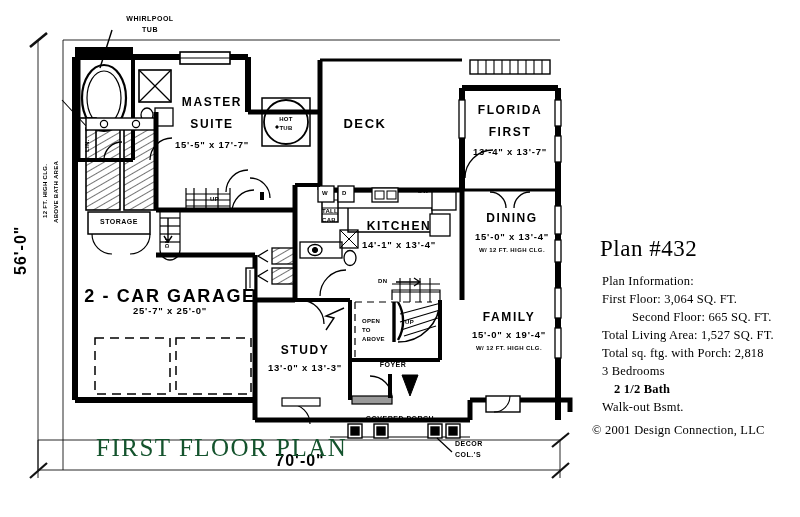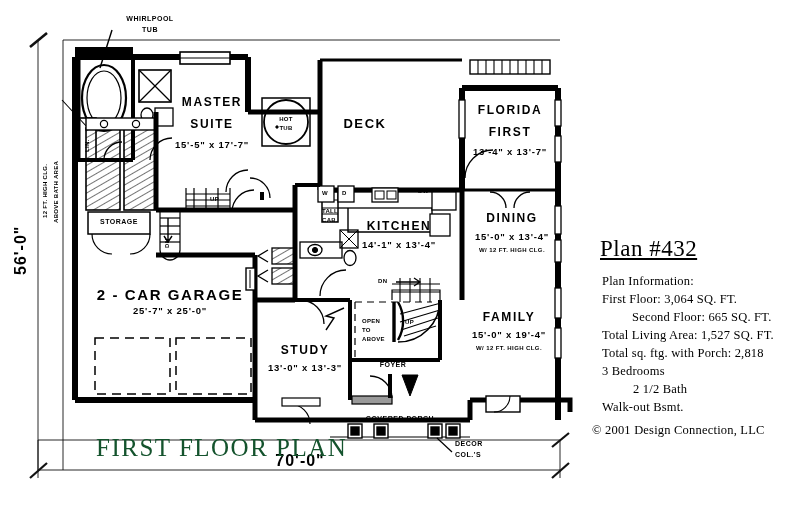--- a/index.html
+++ b/index.html
@@ -13,21 +13,21 @@
   .room-name{font-size:12px;letter-spacing:1.6px;}
   .room-dim{font-size:9.5px;letter-spacing:0.8px;}
   .room-note{font-size:6px;letter-spacing:0.4px;}
   .tiny{font-size:6px;letter-spacing:0.3px;}
   .tiny7{font-size:7px;letter-spacing:0.5px;}
   .ctr{transform:translateX(-50%);text-align:center;}
 
   .rot90{transform:rotate(-90deg);transform-origin:left top;}
 
   .info{position:absolute;font-family:"Liberation Serif",serif;color:#000;}
-  .info-title{font-size:23px;letter-spacing:0.5px;text-decoration:underline;}
+  .info-title{font-size:23px;letter-spacing:0.5px;}
   .info-line{font-size:12.5px;letter-spacing:0.2px;line-height:1.42;}
   .info-copy{font-size:12.5px;letter-spacing:0.2px;}
 
   .plan-title{position:absolute;font-family:"Liberation Serif",serif;font-size:25px;
               letter-spacing:1.5px;color:#14532d;text-align:right;}
   .bottom-dim{position:absolute;font-family:"Liberation Sans",sans-serif;font-weight:bold;
               font-size:16px;letter-spacing:1px;}
   .left-dim{position:absolute;font-family:"Liberation Sans",sans-serif;font-weight:bold;
             font-size:16px;letter-spacing:1px;}
 </style>
@@ -339,21 +339,21 @@
   <div class="lbl room-dim ctr" style="left:512px;top:232px;">15'-0" x 13'-4"</div>
   <div class="lbl room-note ctr" style="left:512px;top:247px;">W/ 12 FT. HIGH CLG.</div>
 
   <div class="lbl room-name ctr" style="left:399px;top:220px;">KITCHEN</div>
   <div class="lbl room-dim ctr" style="left:399px;top:240px;">14'-1" x 13'-4"</div>
 
   <div class="lbl room-name ctr" style="left:509px;top:311px;">FAMILY</div>
   <div class="lbl room-dim ctr" style="left:509px;top:330px;">15'-0" x 19'-4"</div>
   <div class="lbl room-note ctr" style="left:509px;top:345px;">W/ 12 FT. HIGH CLG.</div>
 
-  <div class="lbl room-name ctr" style="left:170px;top:287px;font-size:15px;">2 - CAR GARAGE</div>
+  <div class="lbl room-name ctr" style="left:170px;top:287px;font-size:18px;">2 - CAR GARAGE</div>
   <div class="lbl room-dim ctr" style="left:170px;top:306px;">25'-7" x 25'-0"</div>
 
   <div class="lbl room-name ctr" style="left:305px;top:344px;">STUDY</div>
   <div class="lbl room-dim ctr" style="left:305px;top:363px;">13'-0" x 13'-3"</div>
 
   <div class="lbl tiny7 ctr" style="left:150px;top:15px;">WHIRLPOOL</div>
   <div class="lbl tiny7 ctr" style="left:150px;top:26px;">TUB</div>
 
   <div class="lbl tiny ctr" style="left:286px;top:116px;">HOT</div>
   <div class="lbl tiny ctr" style="left:286px;top:125px;">TUB</div>
@@ -393,17 +393,17 @@
 
   <div class="plan-title" style="left:96px;top:434px;">FIRST FLOOR PLAN</div>
 
   <div class="info info-title" style="left:600px;top:236px;">Plan #432</div>
   <div class="info info-line" style="left:602px;top:273px;">Plan Information:</div>
   <div class="info info-line" style="left:602px;top:291px;">First Floor: 3,064 SQ. FT.</div>
   <div class="info info-line" style="left:632px;top:309px;">Second Floor: 665 SQ. FT.</div>
   <div class="info info-line" style="left:602px;top:327px;">Total Living Area: 1,527 SQ. FT.</div>
   <div class="info info-line" style="left:602px;top:345px;">Total sq. ftg. with Porch: 2,818</div>
   <div class="info info-line" style="left:602px;top:363px;">3 Bedrooms</div>
-  <div class="info info-line" style="left:633px;top:381px;">2 1/2 Bath</div>
+  <div class="info info-line" style="left:614px;top:381px;font-weight:bold;">2 1/2 Bath</div>
   <div class="info info-line" style="left:602px;top:399px;">Walk-out Bsmt.</div>
   <div class="info info-copy" style="left:592px;top:423px;">©  2001 Design Connection, LLC</div>
 
 </div>
 
 </body></html>

